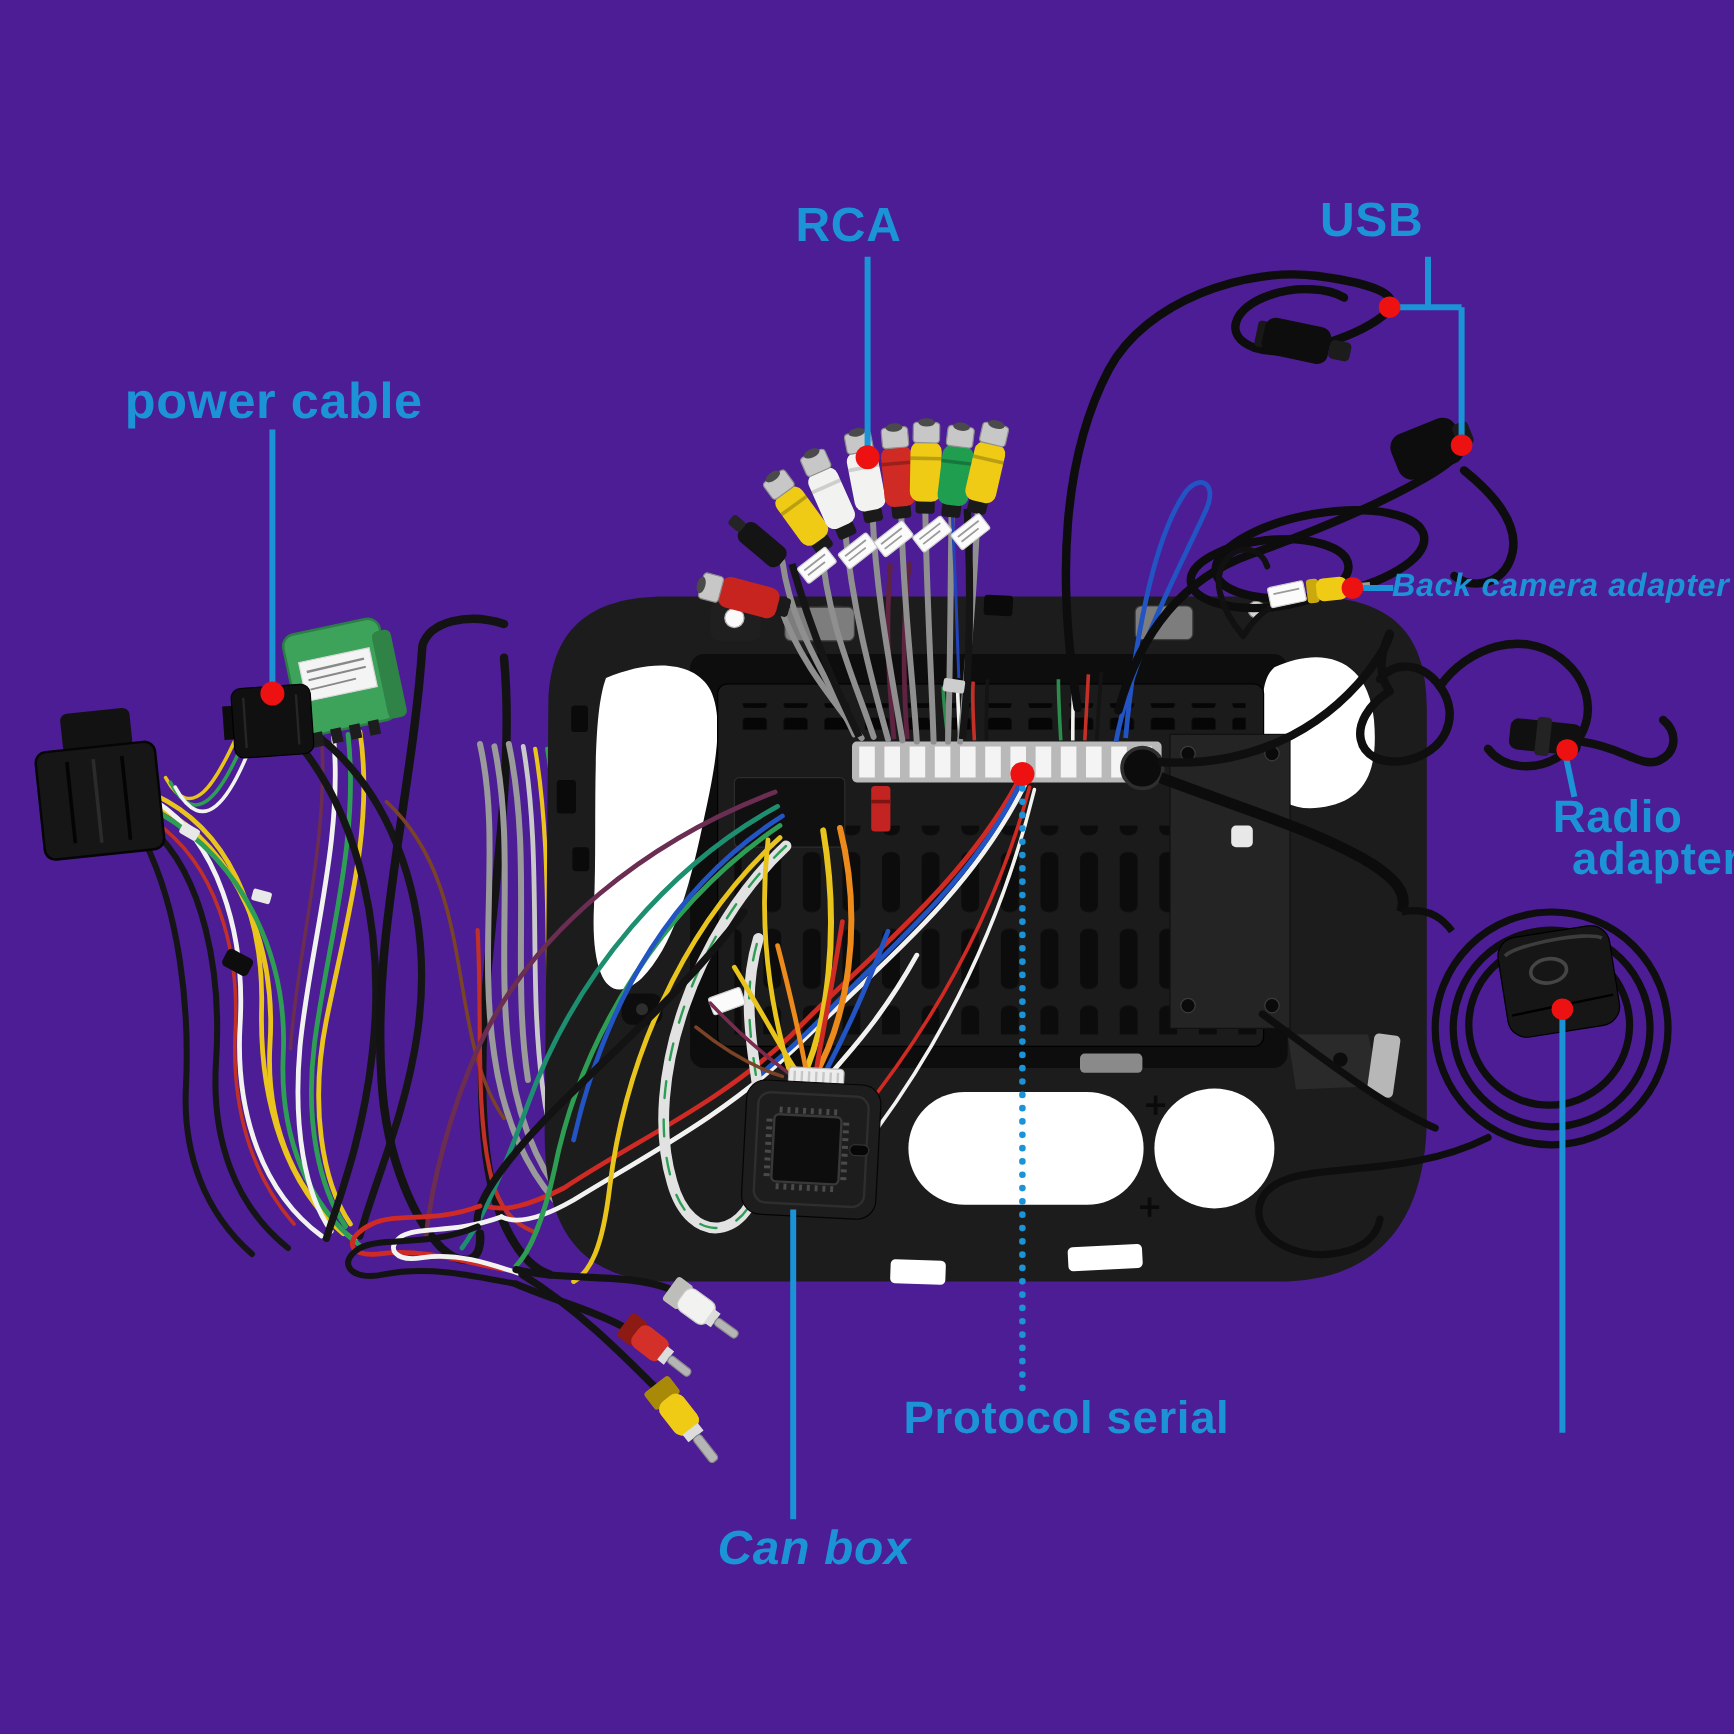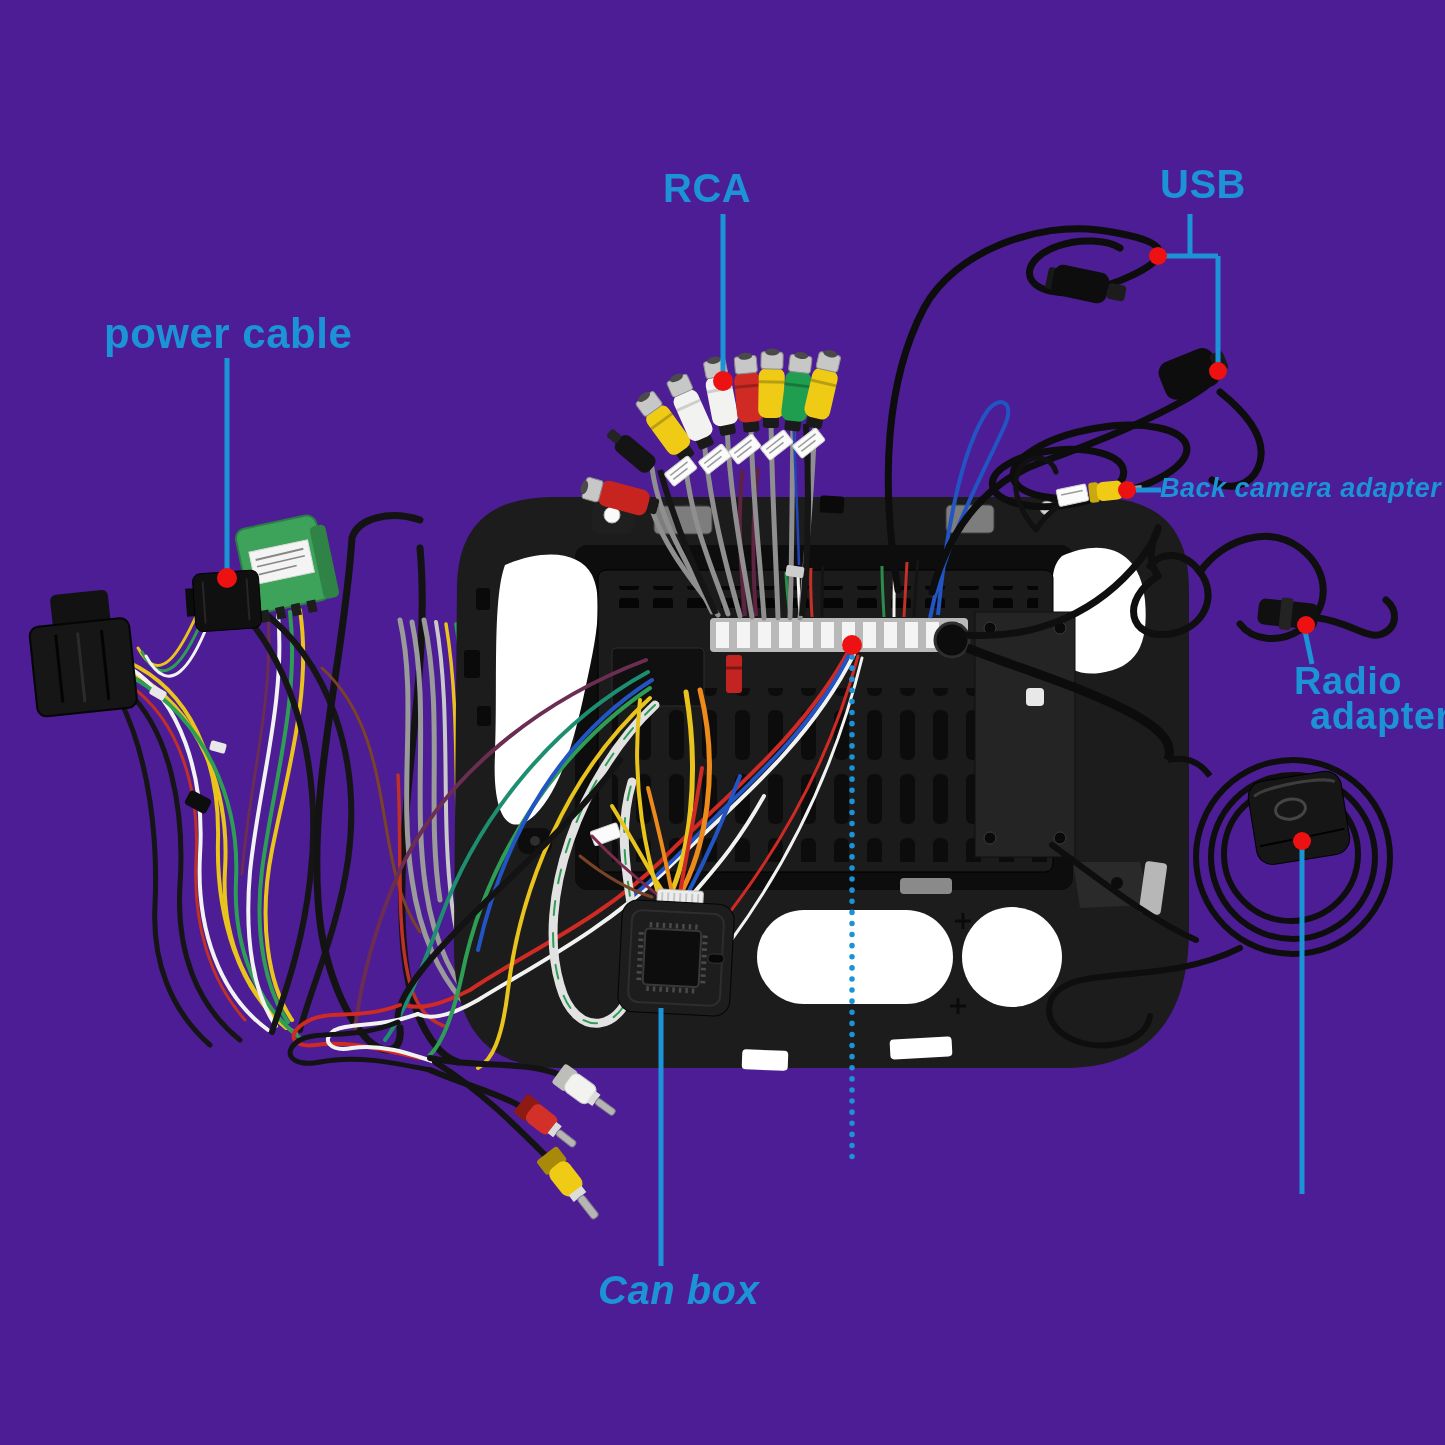--- a/index.html
+++ b/index.html
@@ -436,21 +436,22 @@
     <circle class="dot" cx="1218" cy="371" r="9"></circle>
     <circle class="dot" cx="227" cy="578" r="10"></circle>
     <circle class="dot" cx="1127" cy="490" r="9"></circle>
     <circle class="dot" cx="1306" cy="625" r="9"></circle>
     <circle class="dot" cx="1302" cy="841" r="9"></circle>
     <circle class="dot" cx="852" cy="645" r="10"></circle>
   </g>
 </svg>
 
   <div class="callout lbl-xl" style="left:663px;top:166px;">RCA</div>
-  <div class="callout lbl-xl" style="left:1160px;top:162px;">USB</div>
+  <div class="callout lbl-xl" style="left:1100px;top:162px;">USB</div>
   <div class="callout lbl-power" style="left:104px;top:310px;">power cable</div>
   <div class="callout lbl-sm" style="left:1160px;top:473px;">Back camera adapter</div>
   <div class="callout lbl-md two-line" style="left:1294px;top:664px;">
     <span>Radio</span>
     <span>adapter</span>
   </div>
+  <div class="callout lbl-md" style="left:753px;top:1161px;">Protocol serial</div>
   <div class="callout lbl-xl italic" style="left:598px;top:1268px;">Can box</div>
 </div>
 
 </body></html>

